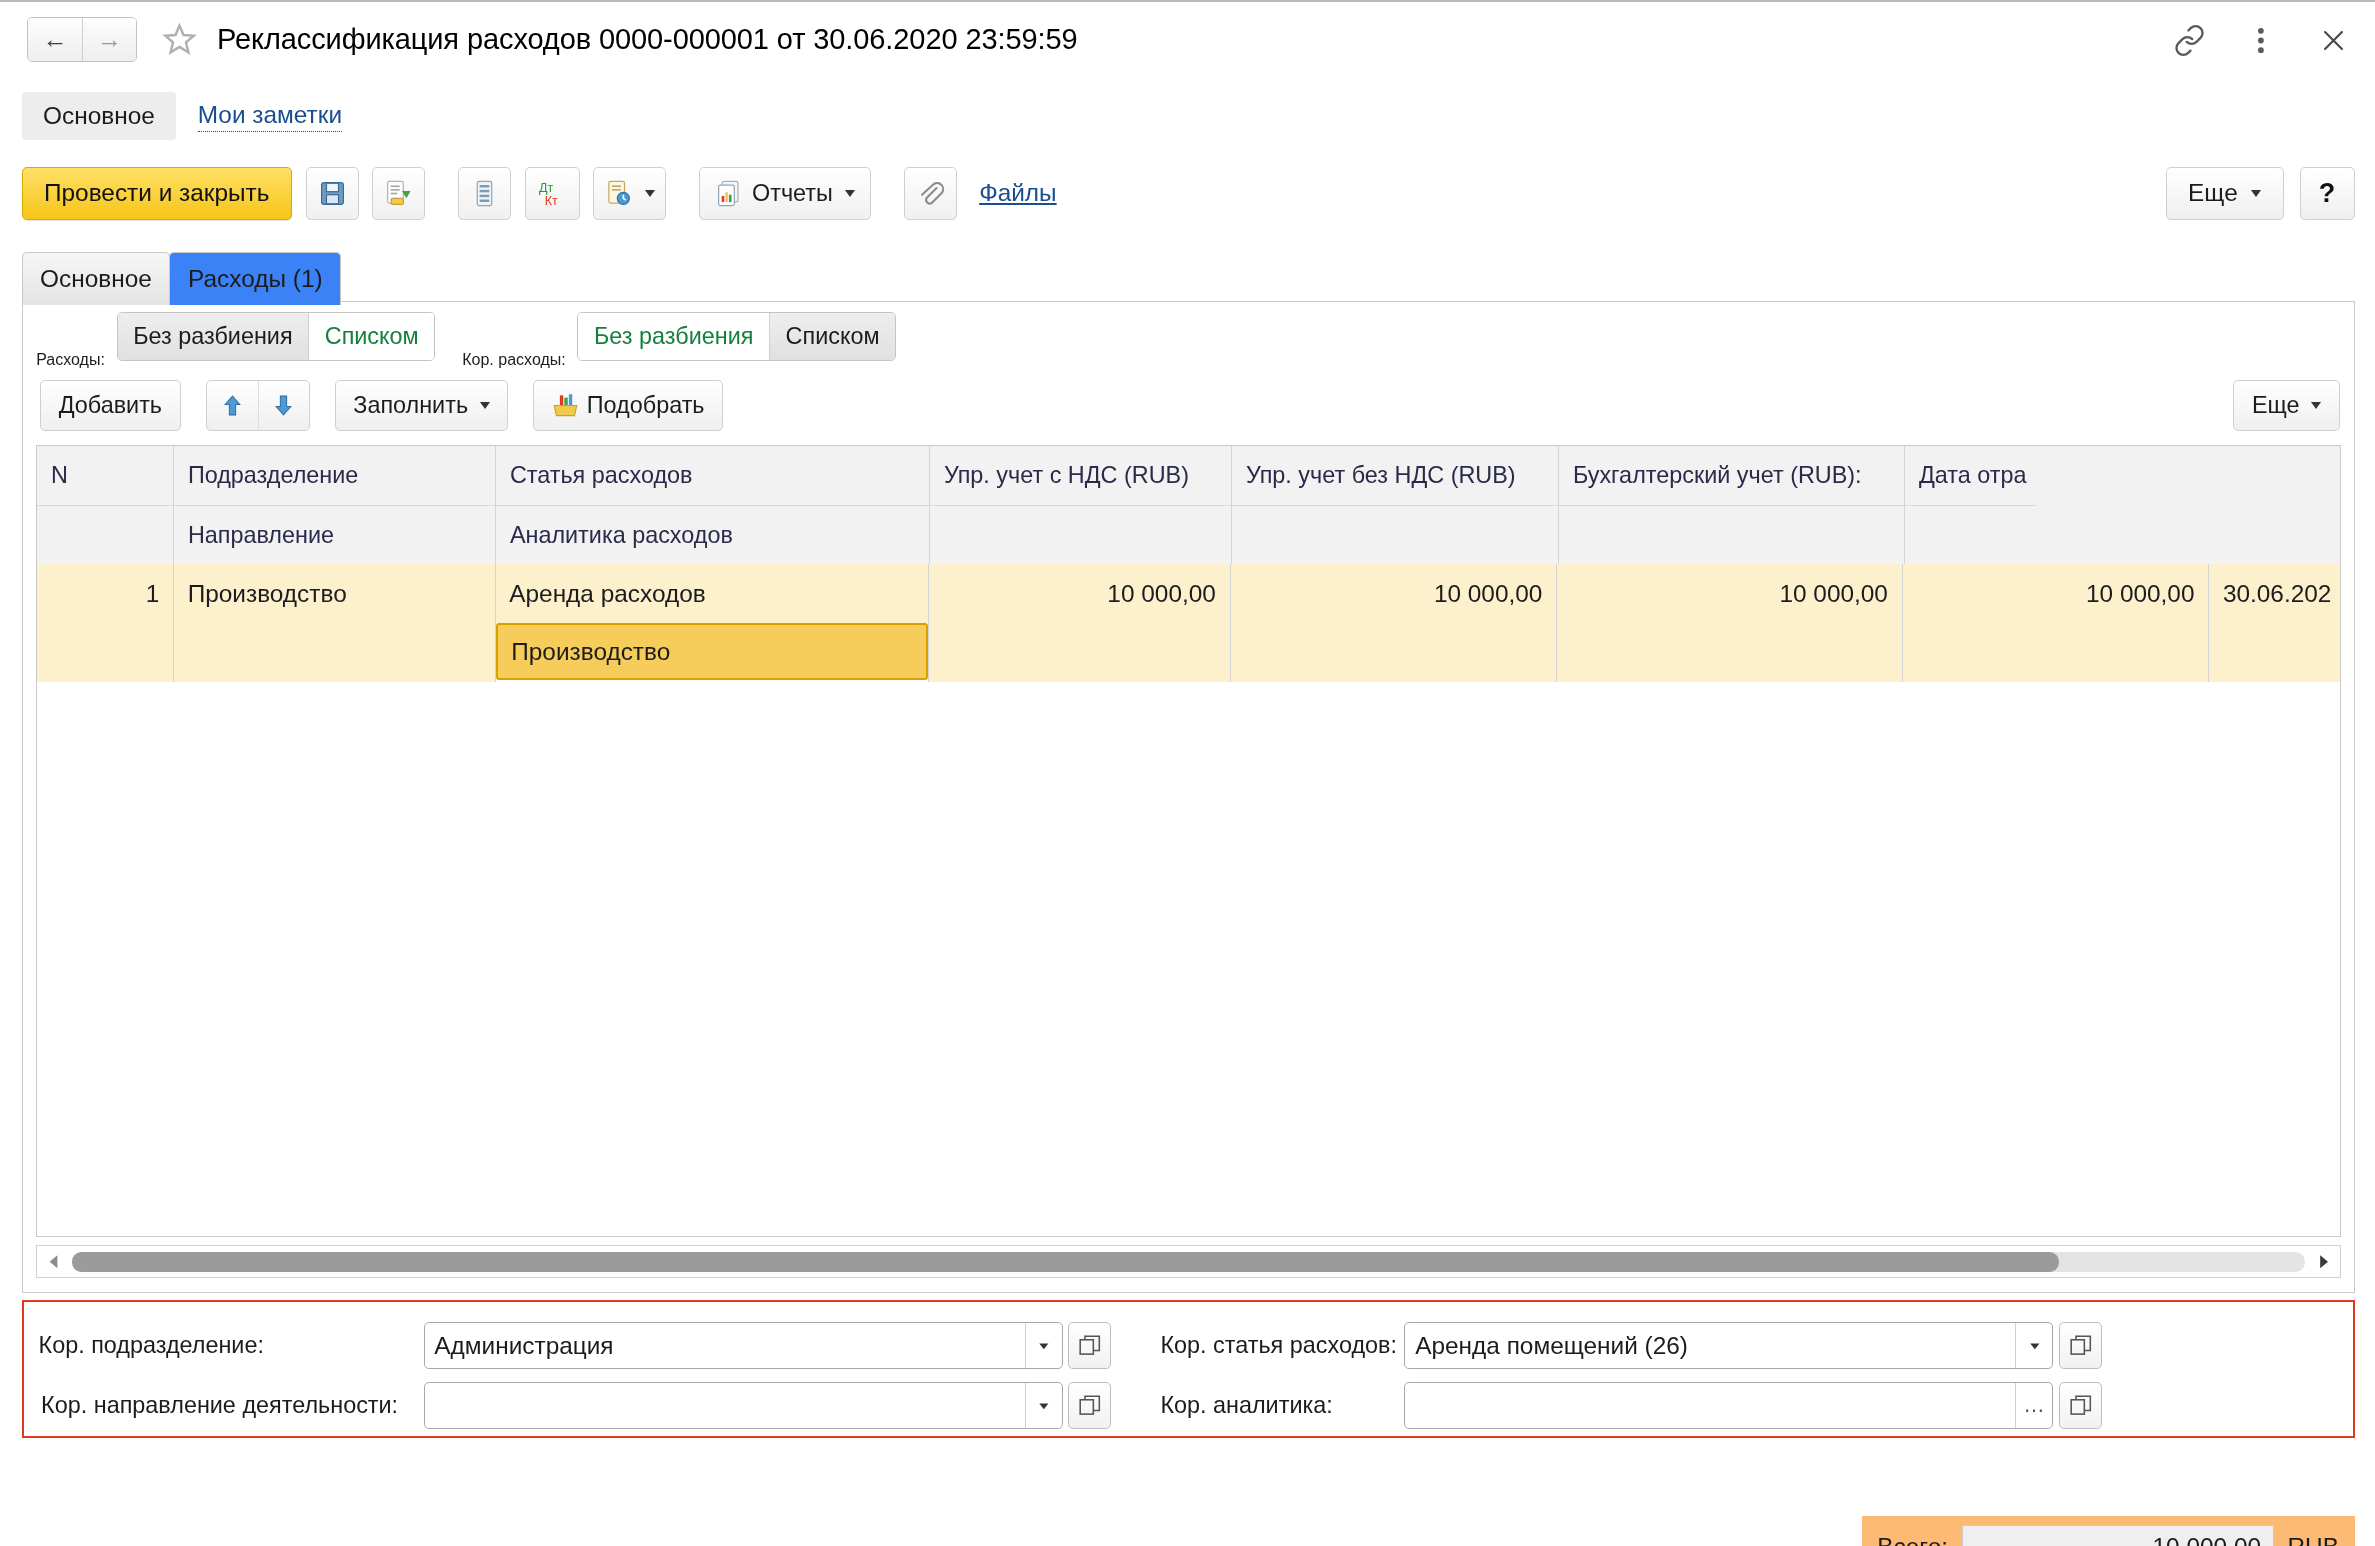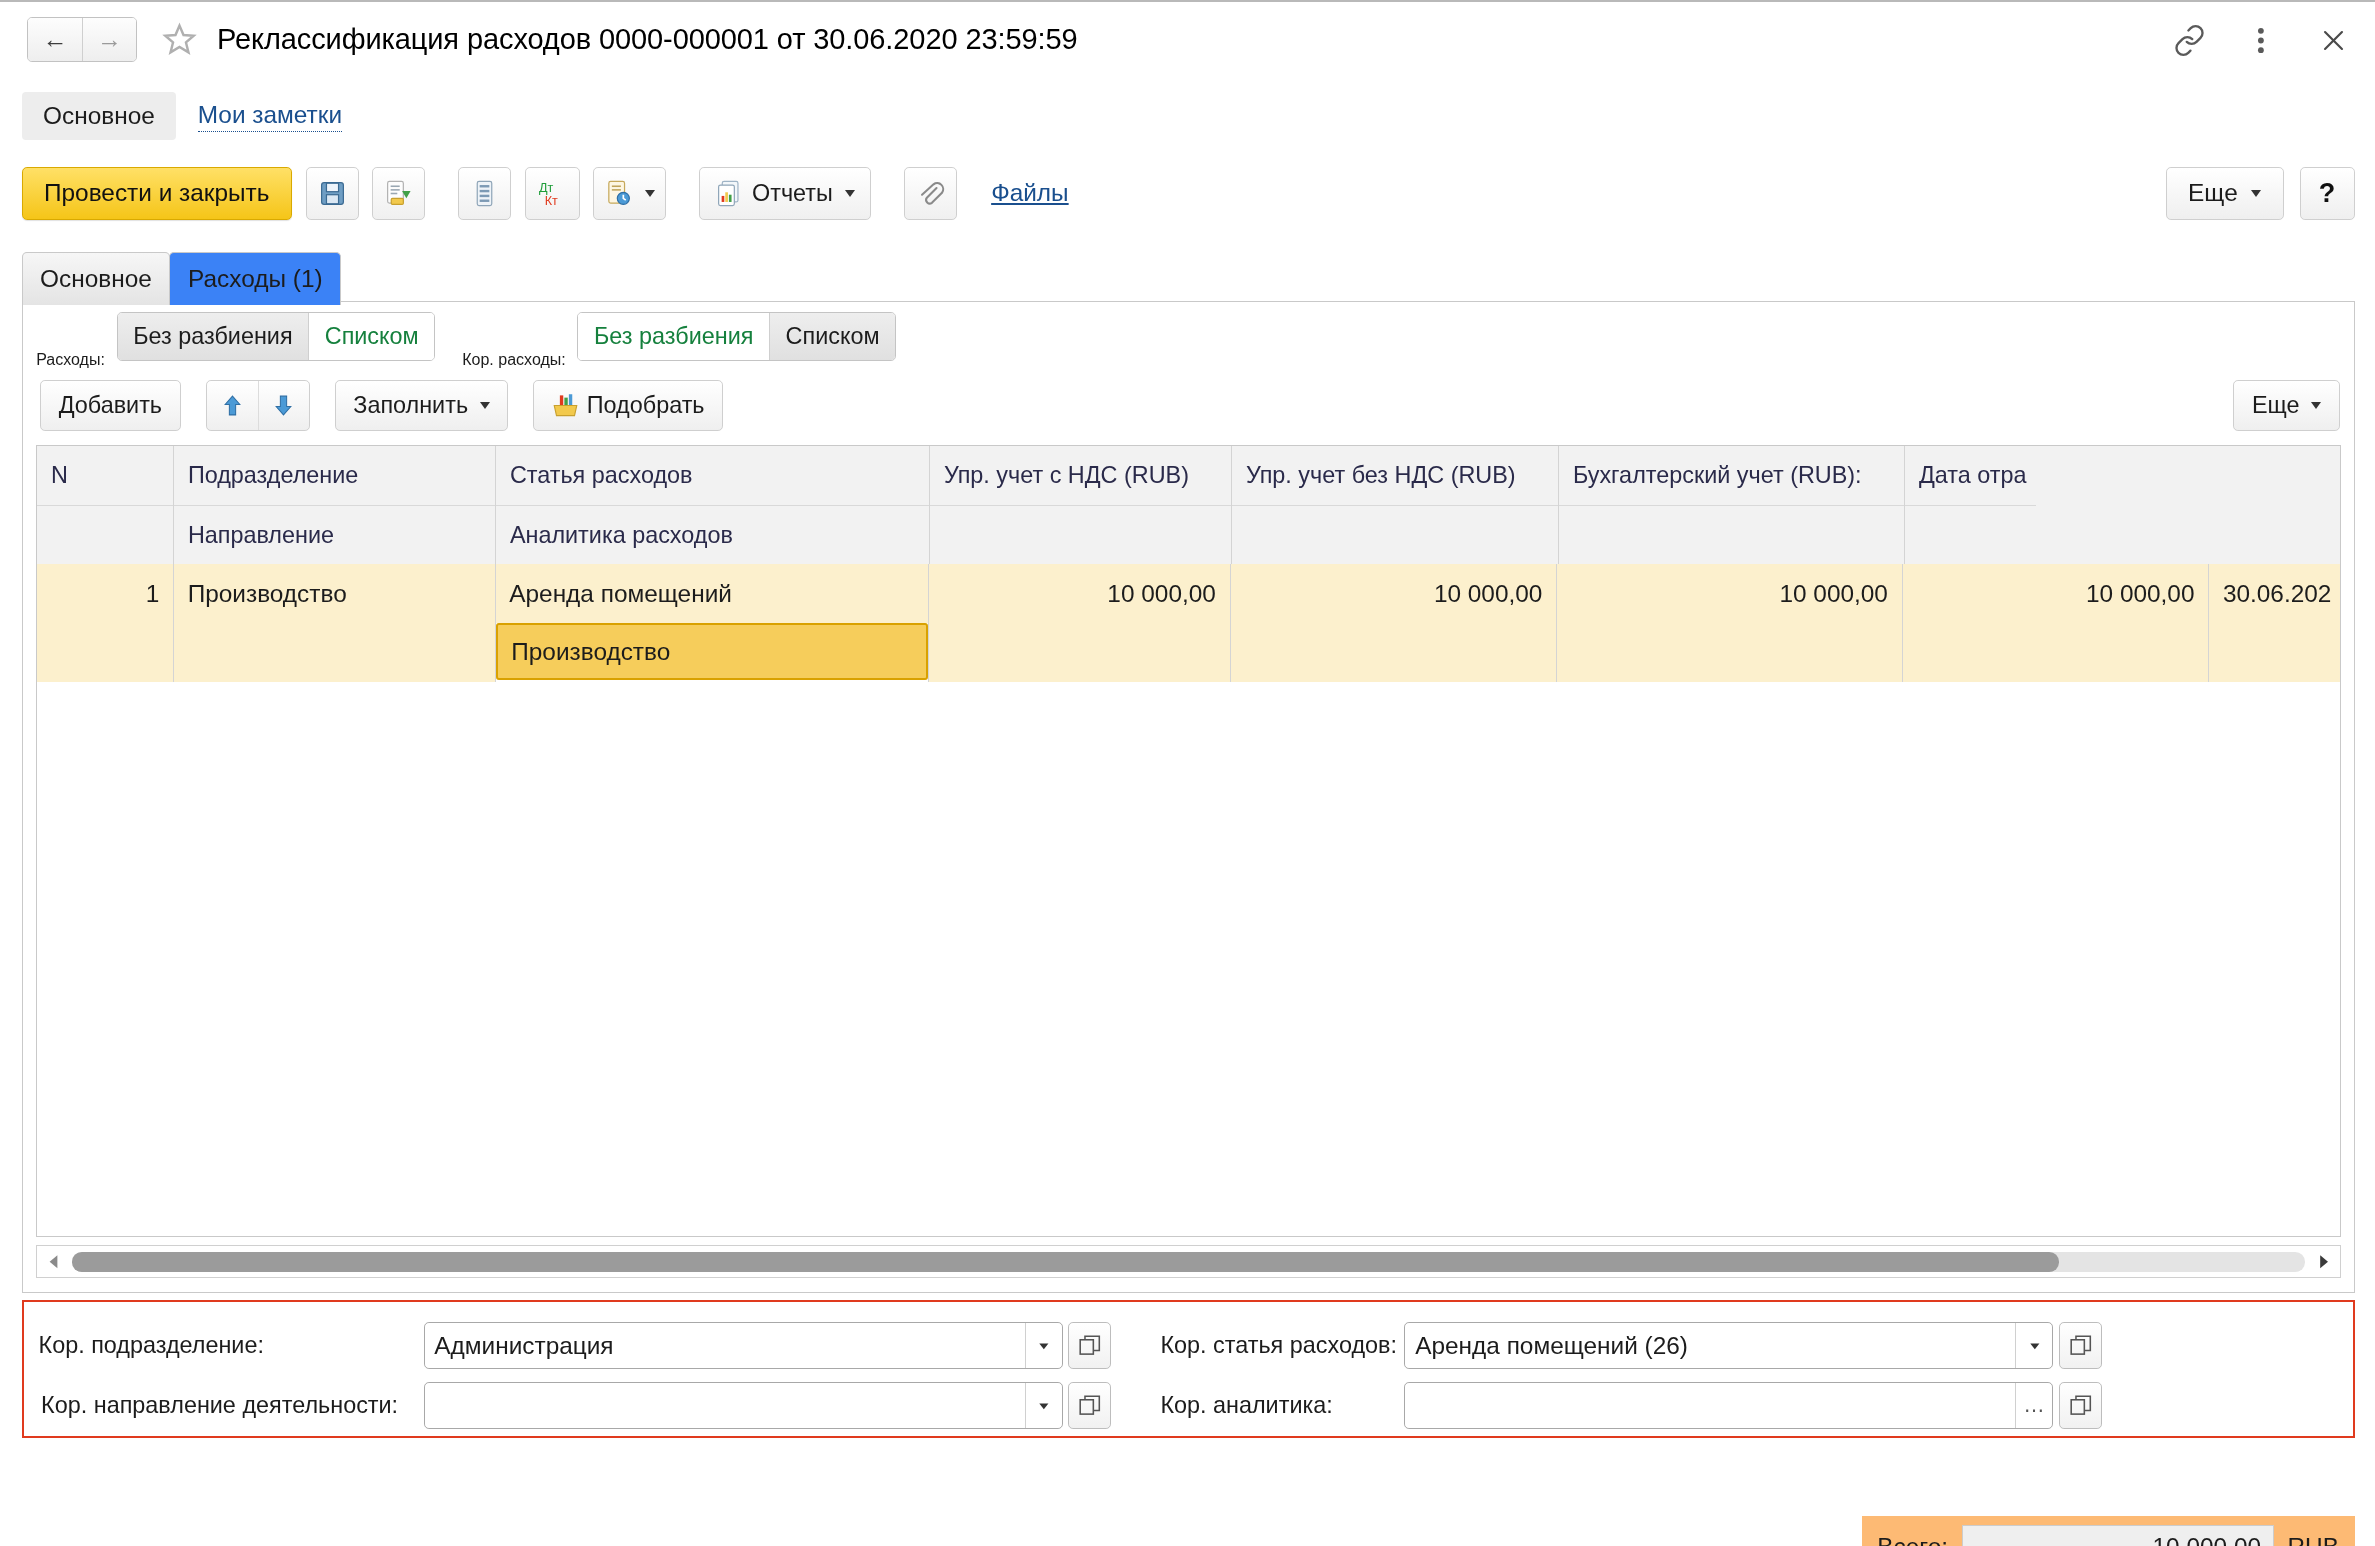--- a/index.html
+++ b/index.html
@@ -120,21 +120,21 @@
   .tbtn.gap { margin-left: 33px; }
   .tbtn.wide { padding: 0 15.6px; }
   .caret {
     width: 0; height: 0;
     border-left: 5.9px solid transparent;
     border-right: 5.9px solid transparent;
     border-top: 7.8px solid #333;
     margin-left: 3.9px;
   }
   .tlink {
-    margin-left: 34px;
+    margin-left: 22px;
     font-size: 24.4px; color: #1a4f8e;
     text-decoration: underline;
   }
   .toolbar-right {
     position: absolute; right: 21.5px; top: 158px;
     height: 70px;
     display: flex; align-items: center; gap: 15.6px;
   }
   .ebtn {
     height: 53px; padding: 0 21.5px;
@@ -598,21 +598,21 @@
       <div class="gridbody">
         <div class="gcol" style="width:137px">
           <div class="gbcell right">1</div>
           <div class="gbcell"></div>
         </div>
         <div class="gcol" style="width:322px">
           <div class="gbcell">Производство</div>
           <div class="gbcell"></div>
         </div>
         <div class="gcol" style="width:434px">
-          <div class="gbcell">Аренда помещений</div>
+          <div class="gbcell">Аренда расходов</div>
           <div class="gbcell sel">Производство</div>
         </div>
         <div class="gcol" style="width:302px">
           <div class="gbcell right">10 000,00</div>
           <div class="gbcell"></div>
         </div>
         <div class="gcol" style="width:327px">
           <div class="gbcell right">10 000,00</div>
           <div class="gbcell"></div>
         </div>

